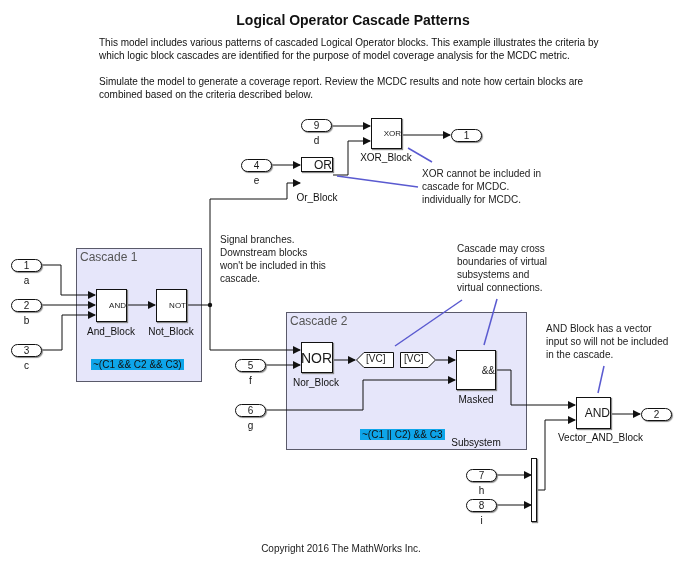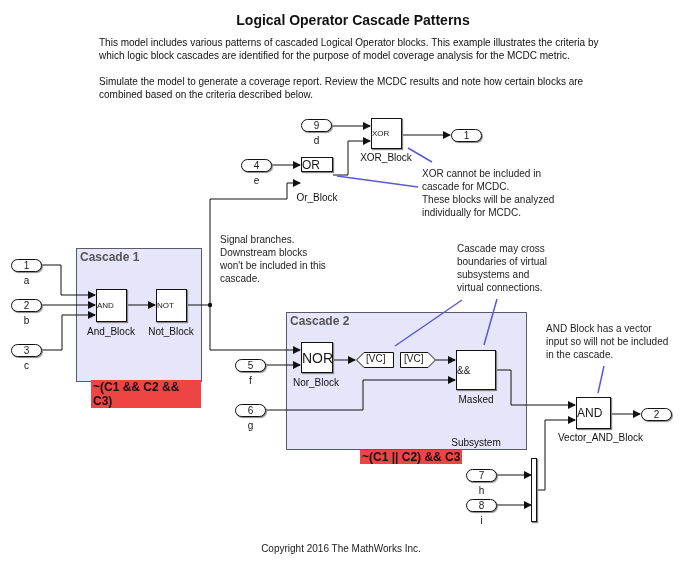--- a/index.html
+++ b/index.html
@@ -2,25 +2,25 @@
 <html><head>
 <meta charset="utf-8">
 <style>
   html, body { margin:0; padding:0; background:#ffffff; }
   body { width:682px; height:568px; position:relative; overflow:hidden;
          font-family:"Liberation Sans", sans-serif; color:#1a1a1a; }
   .abs { position:absolute; }
   .title { left:0; width:706px; top:12px; text-align:center; font-weight:bold; font-size:14px; color:#111; }
   .desc { left:99px; width:520px; font-size:10px; line-height:13px; color:#111; }
   .note { font-size:10px; line-height:13px; color:#222; }
-  .cascade { background:#e6e6fa; border:1px solid #5a5a6a; box-sizing:border-box;font-weight:bold; }
+  .cascade { background:#e6e6fa; border:1px solid #5a5a6a; box-sizing:border-box; }
   .cascade-label { font-size:12px; color:#555; }
-  .expr { font-size:12px; background:#ef4444; color:#111; padding:0 2px;margin-top:21px; }
+  .expr { font-size:10px; background:#0ea5e9; color:#111; padding:0 2px; }
   .block { background:#fff; border:1px solid #111; box-shadow:1px 1px 1px #888; box-sizing:border-box;
-           display:flex; align-items:center; justify-content:flex-start; }
+           display:flex; align-items:center; justify-content:flex-end; }
   .blabel { font-size:10px; color:#111; text-align:center; white-space:nowrap; }
   .port { height:13px; border:1px solid #111; border-radius:7px; background:#fff; box-sizing:border-box;
           font-size:10px; text-align:center; line-height:11px; box-shadow:1px 1px 1px #888; }
   .plabel { font-size:10px; color:#111; text-align:center; }
   .copyright { left:0; width:682px; top:543px; text-align:center; font-size:10px; color:#222; }
   svg.wires { position:absolute; left:0; top:0; }
 </style>
 </head>
 <body>
 
@@ -159,21 +159,20 @@
 <div class="abs block" style="left:576px;top:397px;width:35px;height:32px;font-size:12px;">
     <span>AND</span>
   </div>
 <div class="abs blabel" style="left:543px;top:432px;width:100px;text-align:right;">Vector_AND_Block</div>
 
 <div class="abs" style="left:531px;top:458px;width:6px;height:64px;background:#fff;border:1px solid #111;box-sizing:border-box;box-shadow:1px 1px 1px #888;"></div>
 
 <div class="abs note" style="left:422px;top:167px;">
   <div>XOR cannot be included in</div>
   <div>cascade for MCDC.</div>
-  <div>These blocks will be analyzed</div>
   <div>individually for MCDC.</div>
 </div>
 <div class="abs note" style="left:220px;top:233px;">
   <div>Signal branches.</div>
   <div>Downstream blocks</div>
   <div>won't be included in this</div>
   <div>cascade.</div>
 </div>
 <div class="abs note" style="left:457px;top:242px;">
   <div>Cascade may cross</div>

